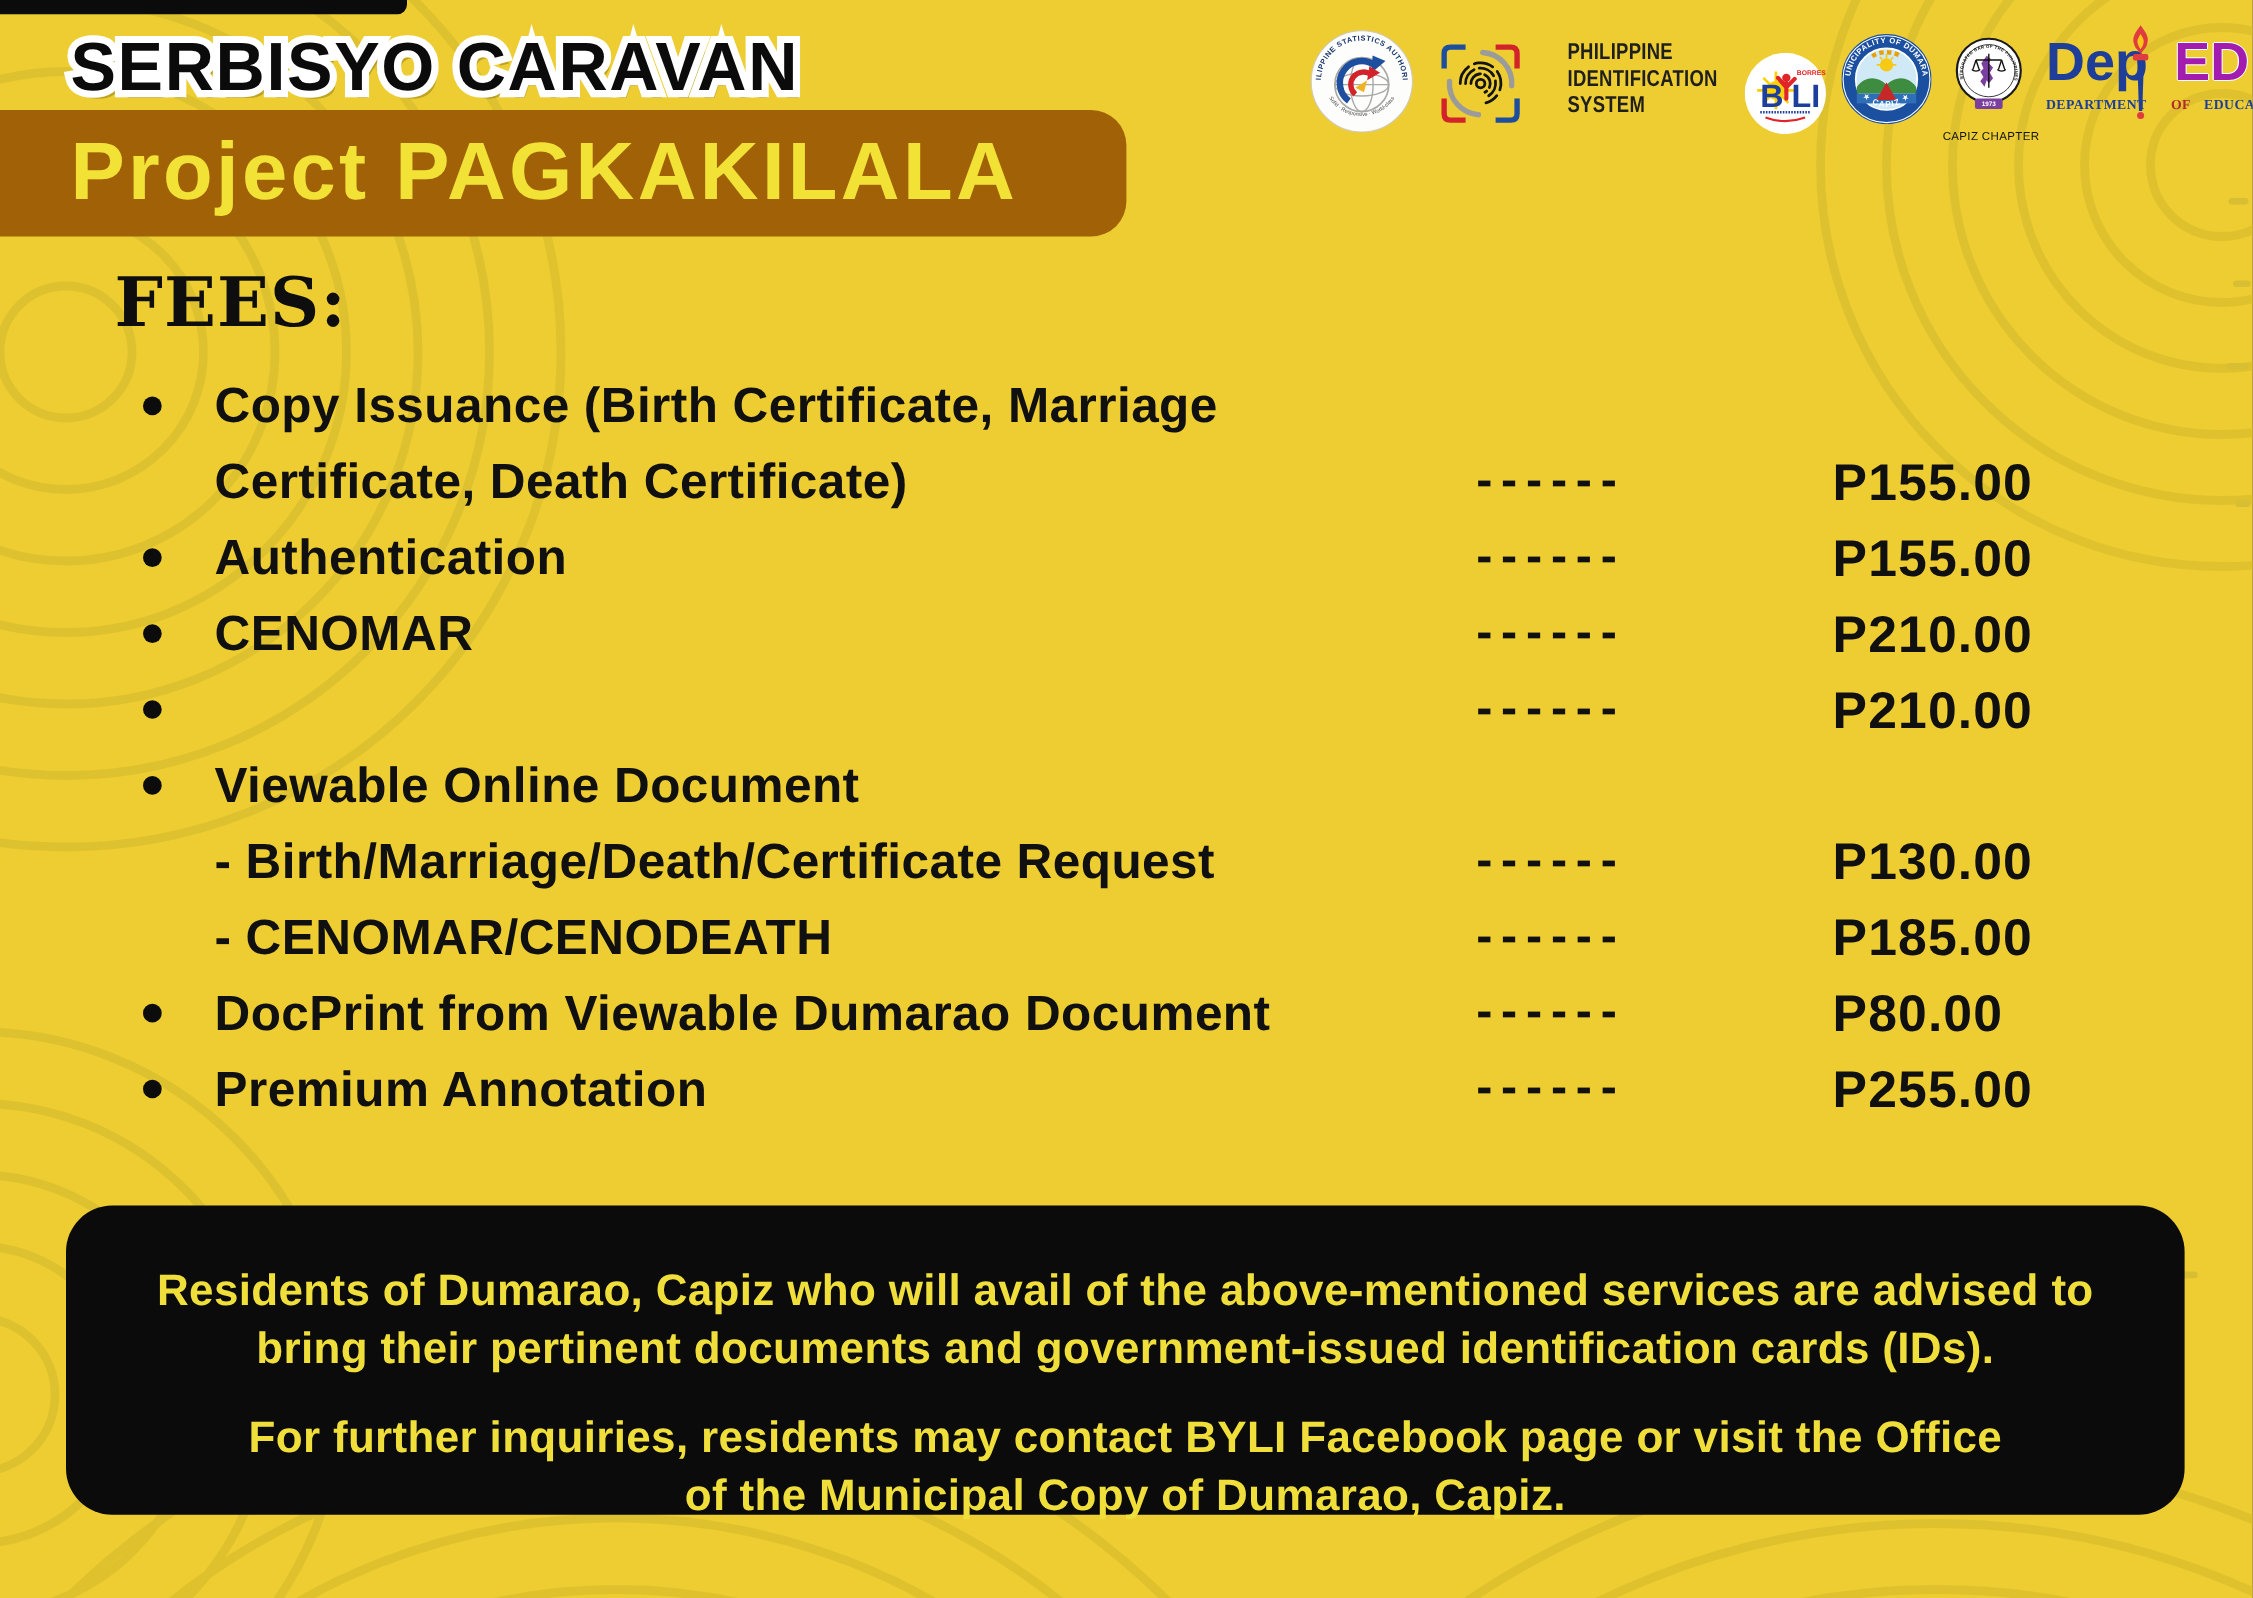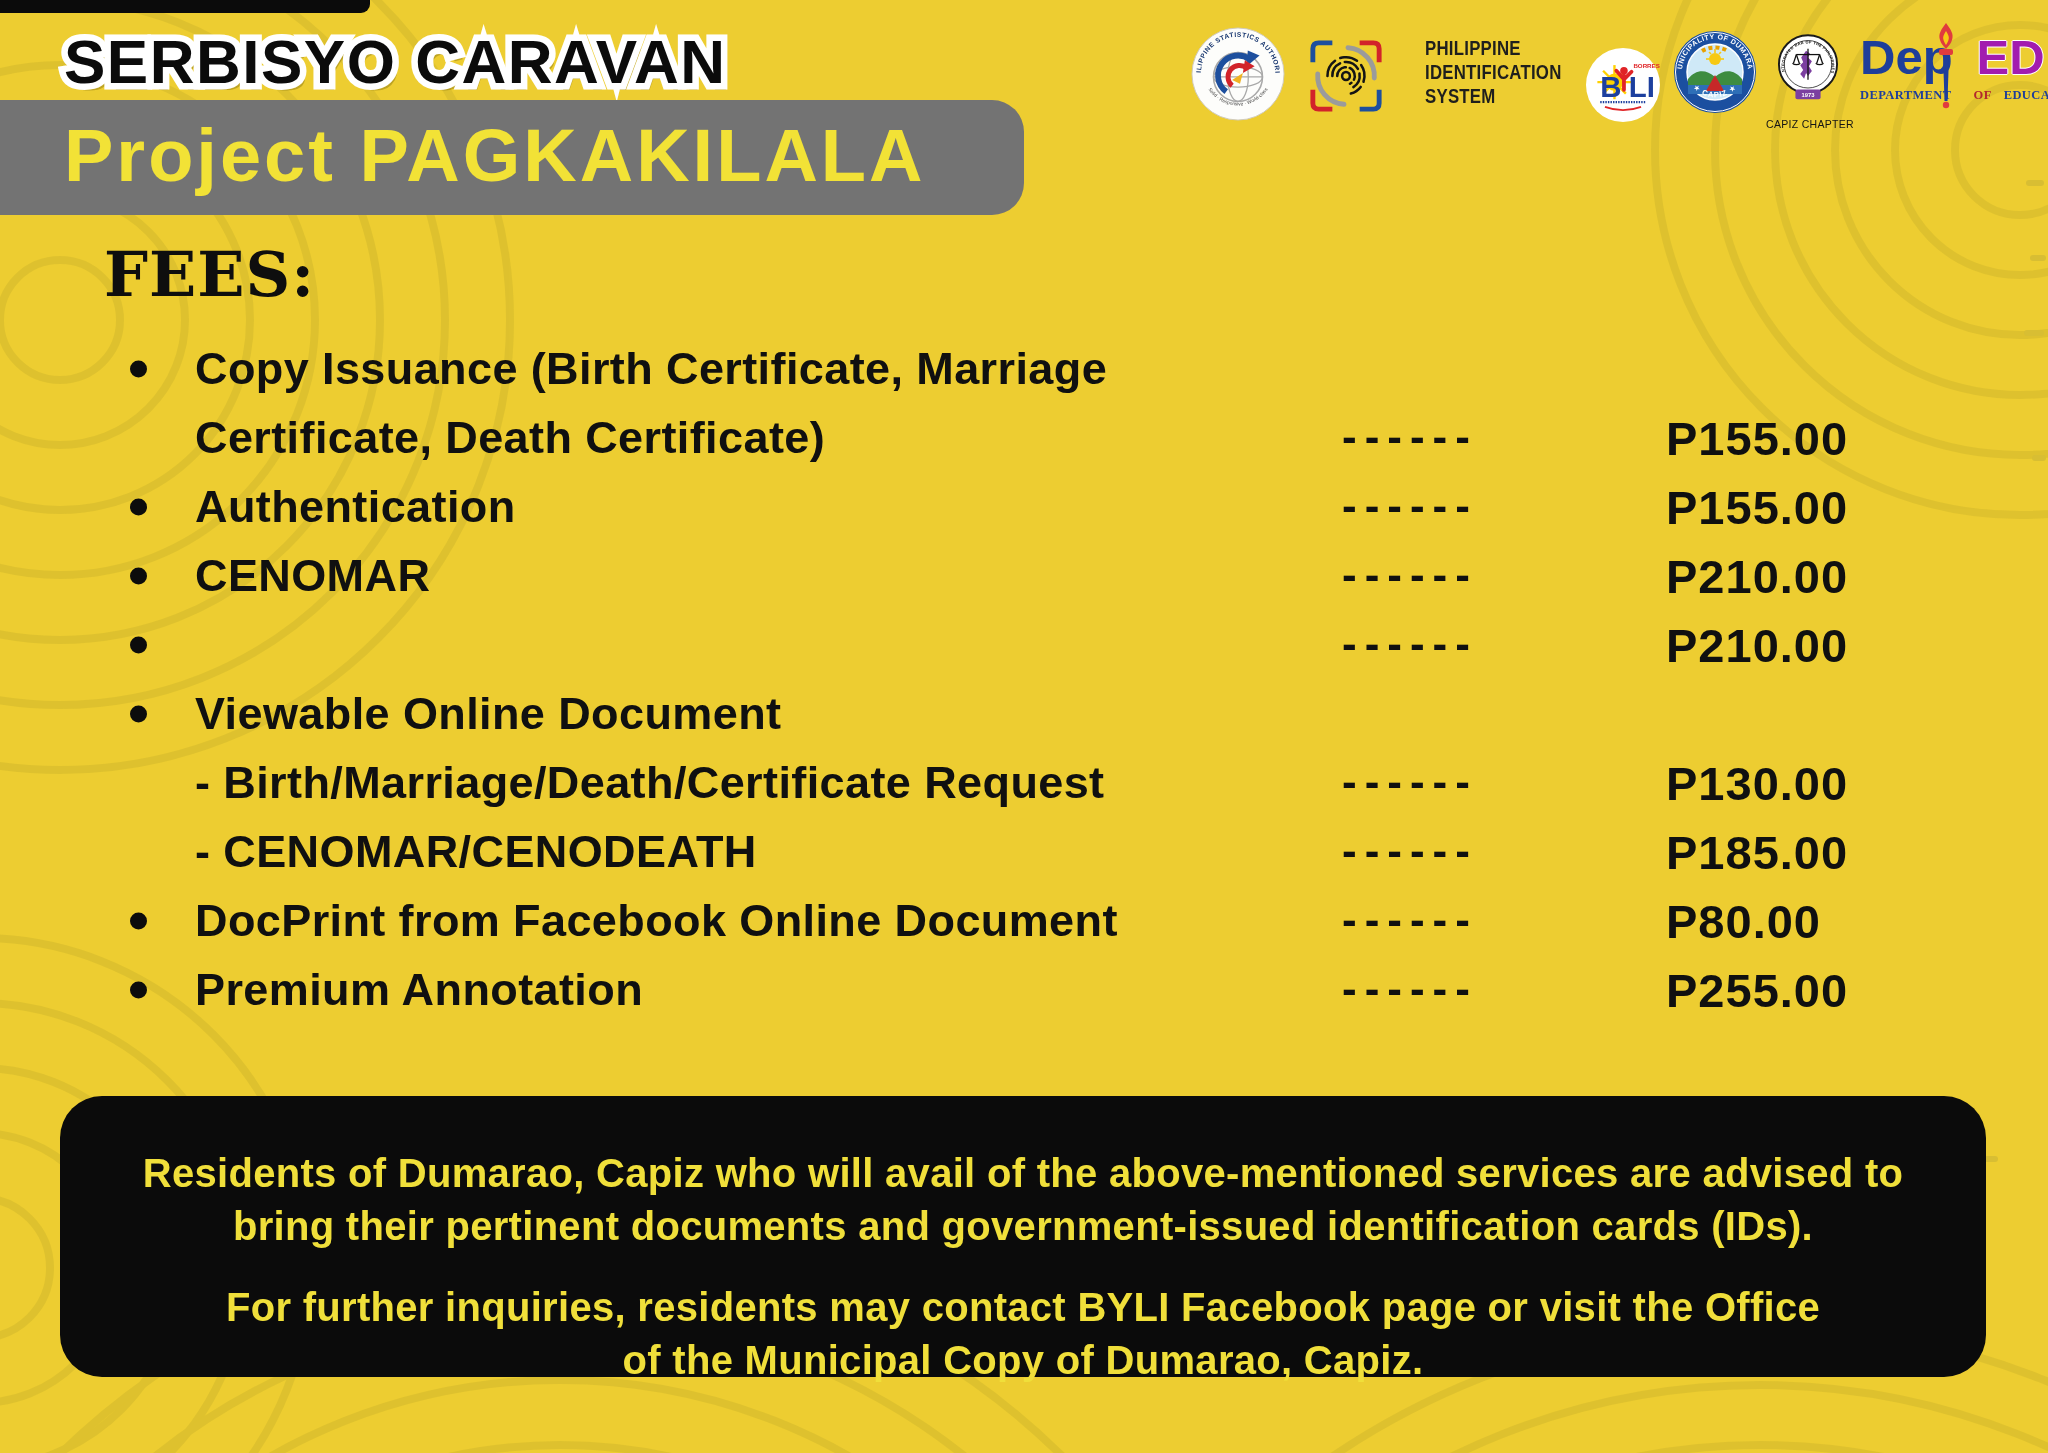--- a/index.html
+++ b/index.html
@@ -9,21 +9,21 @@
   }
   svg{display:block}
   
   .deco{position:absolute;left:0;top:0;width:2048px;height:1453px;pointer-events:none}
   .top-strip{position:absolute;left:0;top:0;width:370px;height:13px;background:#0B0B0B;border-radius:0 0 9px 0}
   .edge-dash{position:absolute;height:6px;background:#D8BE33;border-radius:3px}
   
   .headline{position:absolute;left:64px;top:26px;font-size:62px;font-weight:800;letter-spacing:1.5px;line-height:1.15;white-space:nowrap}
   .headline .stroke{position:absolute;left:0;top:0;color:#fff;-webkit-text-stroke:13px #fff;text-shadow:5px 7px 0 rgba(70,58,0,.28)}
   .headline .fill{position:relative;color:#0B0B0B}
-  .banner{position:absolute;left:0;top:100px;width:1024px;height:115px;background:#737373;border-radius:0 32px 32px 0}
+  .banner{position:absolute;left:0;top:100px;width:1024px;height:115px;background:#a16207;border-radius:0 32px 32px 0}
   .banner-text{position:absolute;left:64px;top:0;height:115px;line-height:112px;font-size:74px;font-weight:800;letter-spacing:3px;color:#F2E236;white-space:nowrap}
   
   .logos{position:absolute;left:0;top:0;width:2048px;height:150px}
   .logo{position:absolute}
   .pis-label{position:absolute;left:1425px;top:36px;font-size:21px;font-weight:700;line-height:24px;color:#1F1F1D;letter-spacing:.3px;transform:scaleX(.8);transform-origin:left top;white-space:nowrap}
   .pis-label span{display:block}
   .ibp-caption{position:absolute;left:1764px;top:118px;width:92px;text-align:center;font-size:10.5px;font-weight:400;color:#141414;letter-spacing:.3px}
   .deped{position:absolute;left:1860px;top:28px;width:168px;height:92px}
   .deped-word{position:relative;display:flex;font-size:49px;font-weight:800;letter-spacing:0;line-height:58px}
   .deped-word .dep{color:#1E3E9A;margin-right:24px}
@@ -297,21 +297,21 @@
 
     <div class="fee-line nobullet">
 
       <span class="fee-label">- CENOMAR/CENODEATH</span>
       <span class="fee-dash">------</span>
       <span class="fee-price">P185.00</span>
     </div>
 
     <div class="fee-line">
       <span class="bullet"></span>
-      <span class="fee-label">DocPrint from Facebook Online Document</span>
+      <span class="fee-label">DocPrint from Viewable Dumarao Document</span>
       <span class="fee-dash">------</span>
       <span class="fee-price">P80.00</span>
     </div>
 
     <div class="fee-line">
       <span class="bullet"></span>
       <span class="fee-label">Premium Annotation</span>
       <span class="fee-dash">------</span>
       <span class="fee-price">P255.00</span>
     </div>

